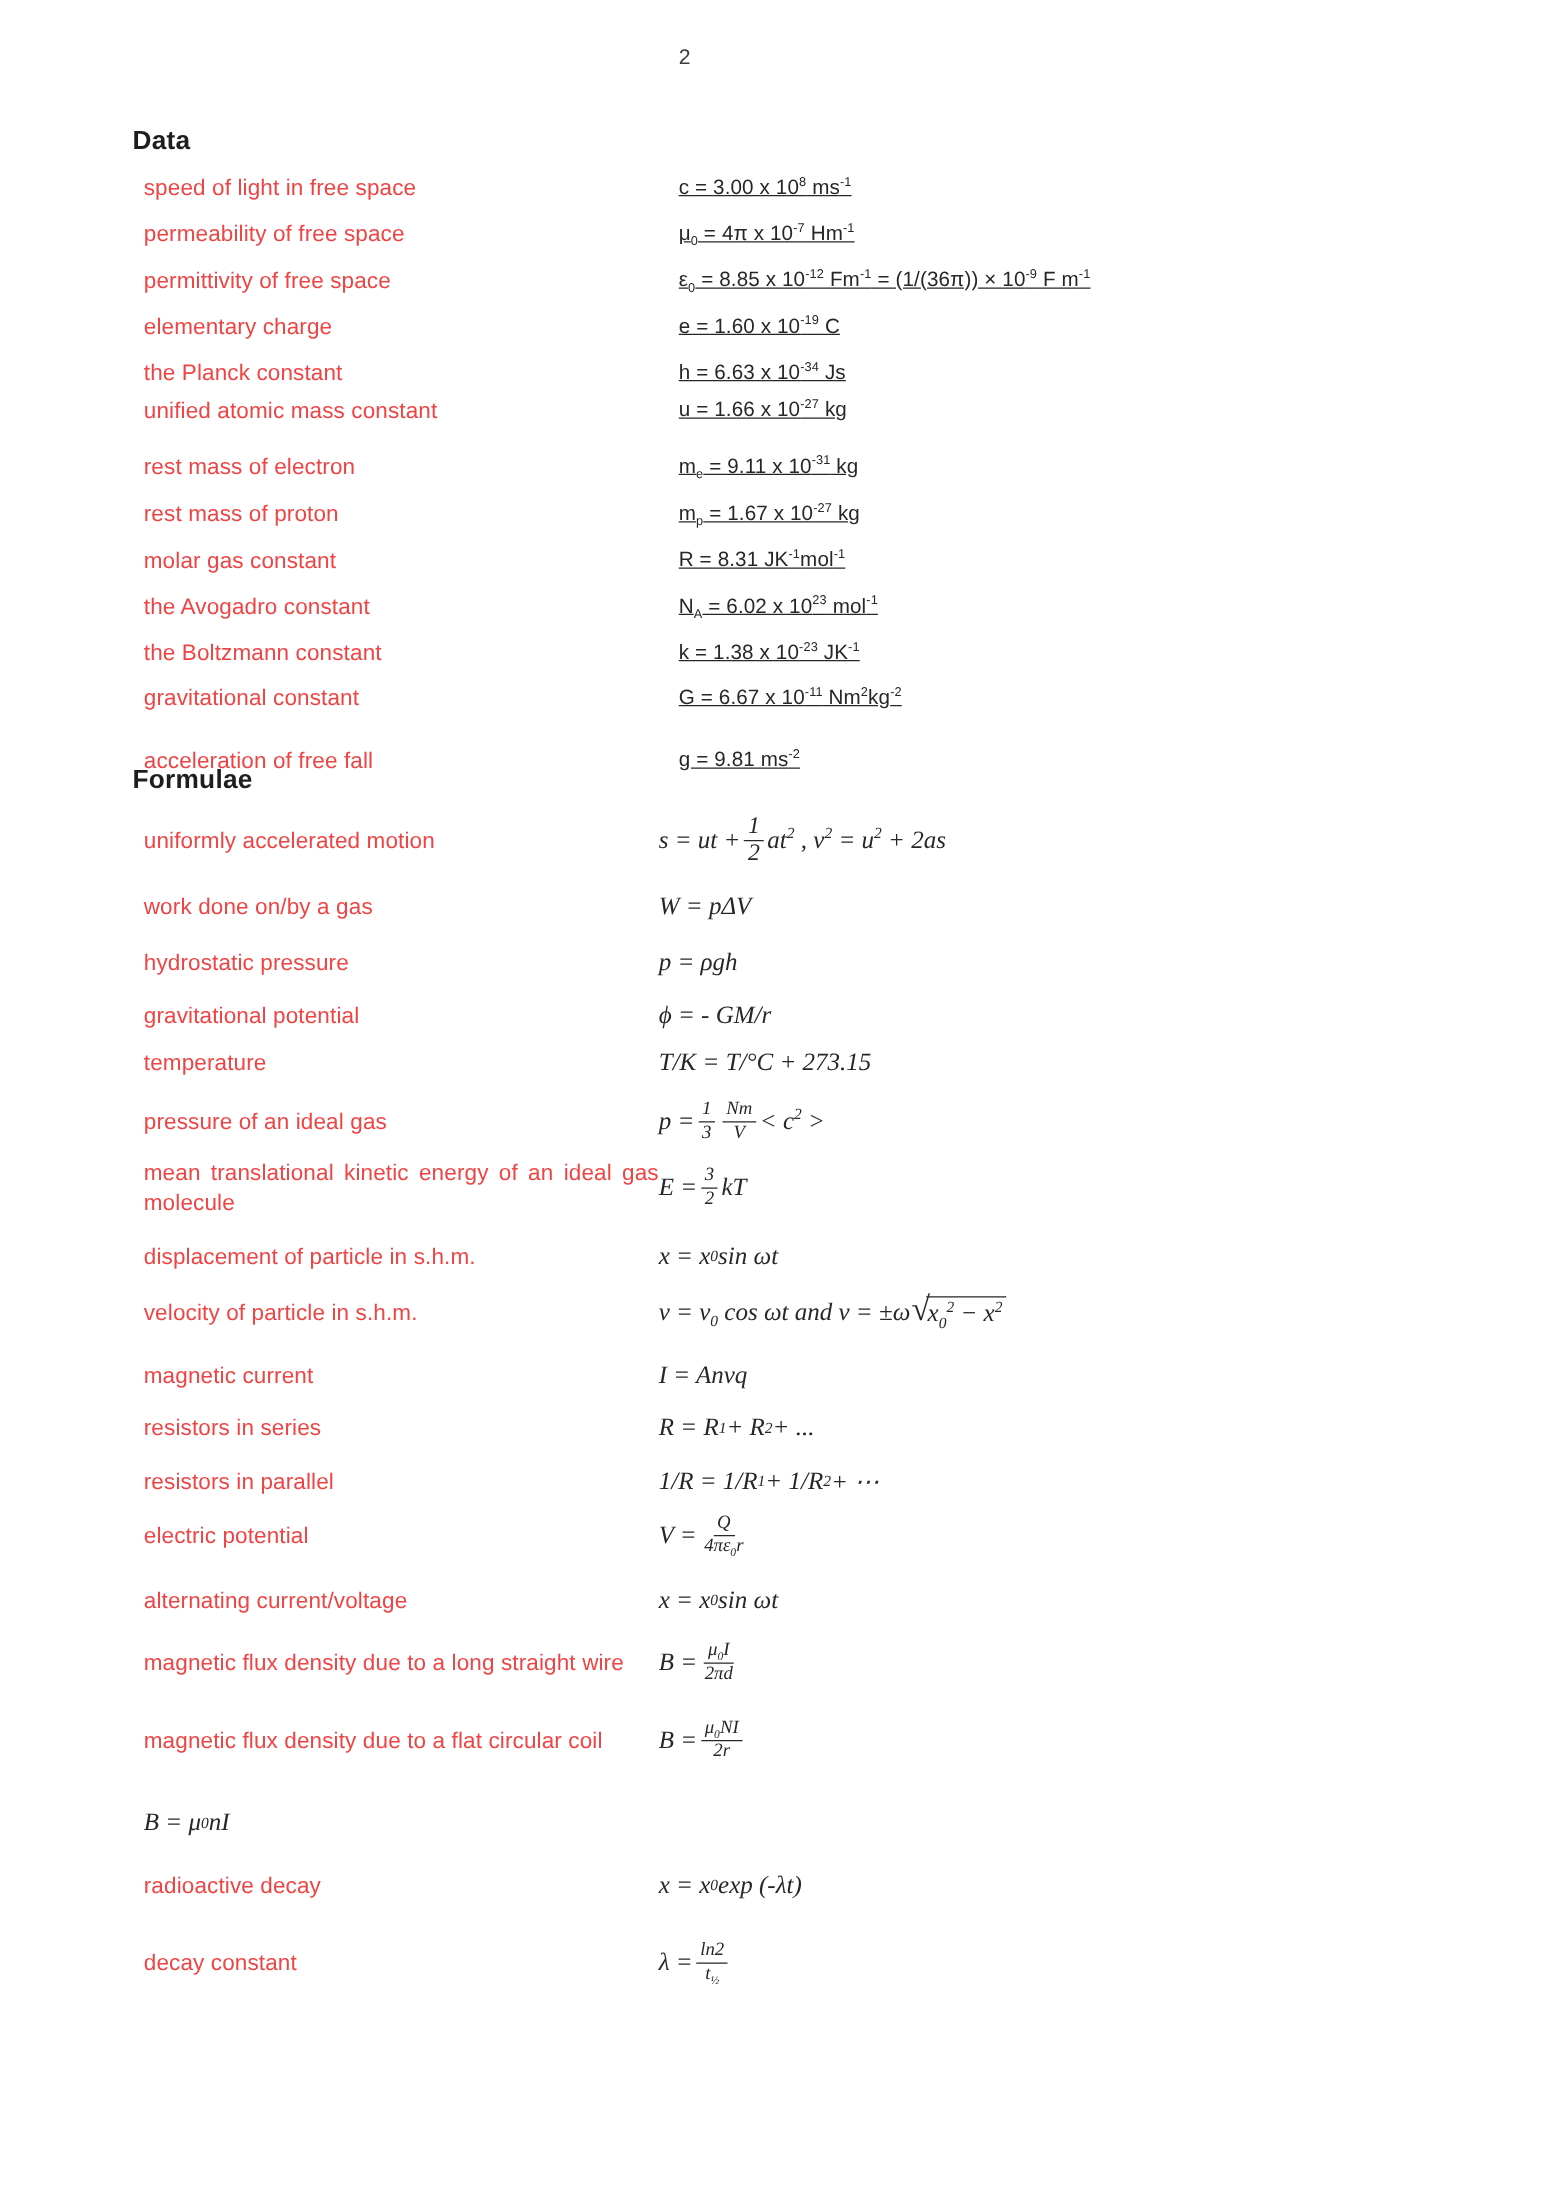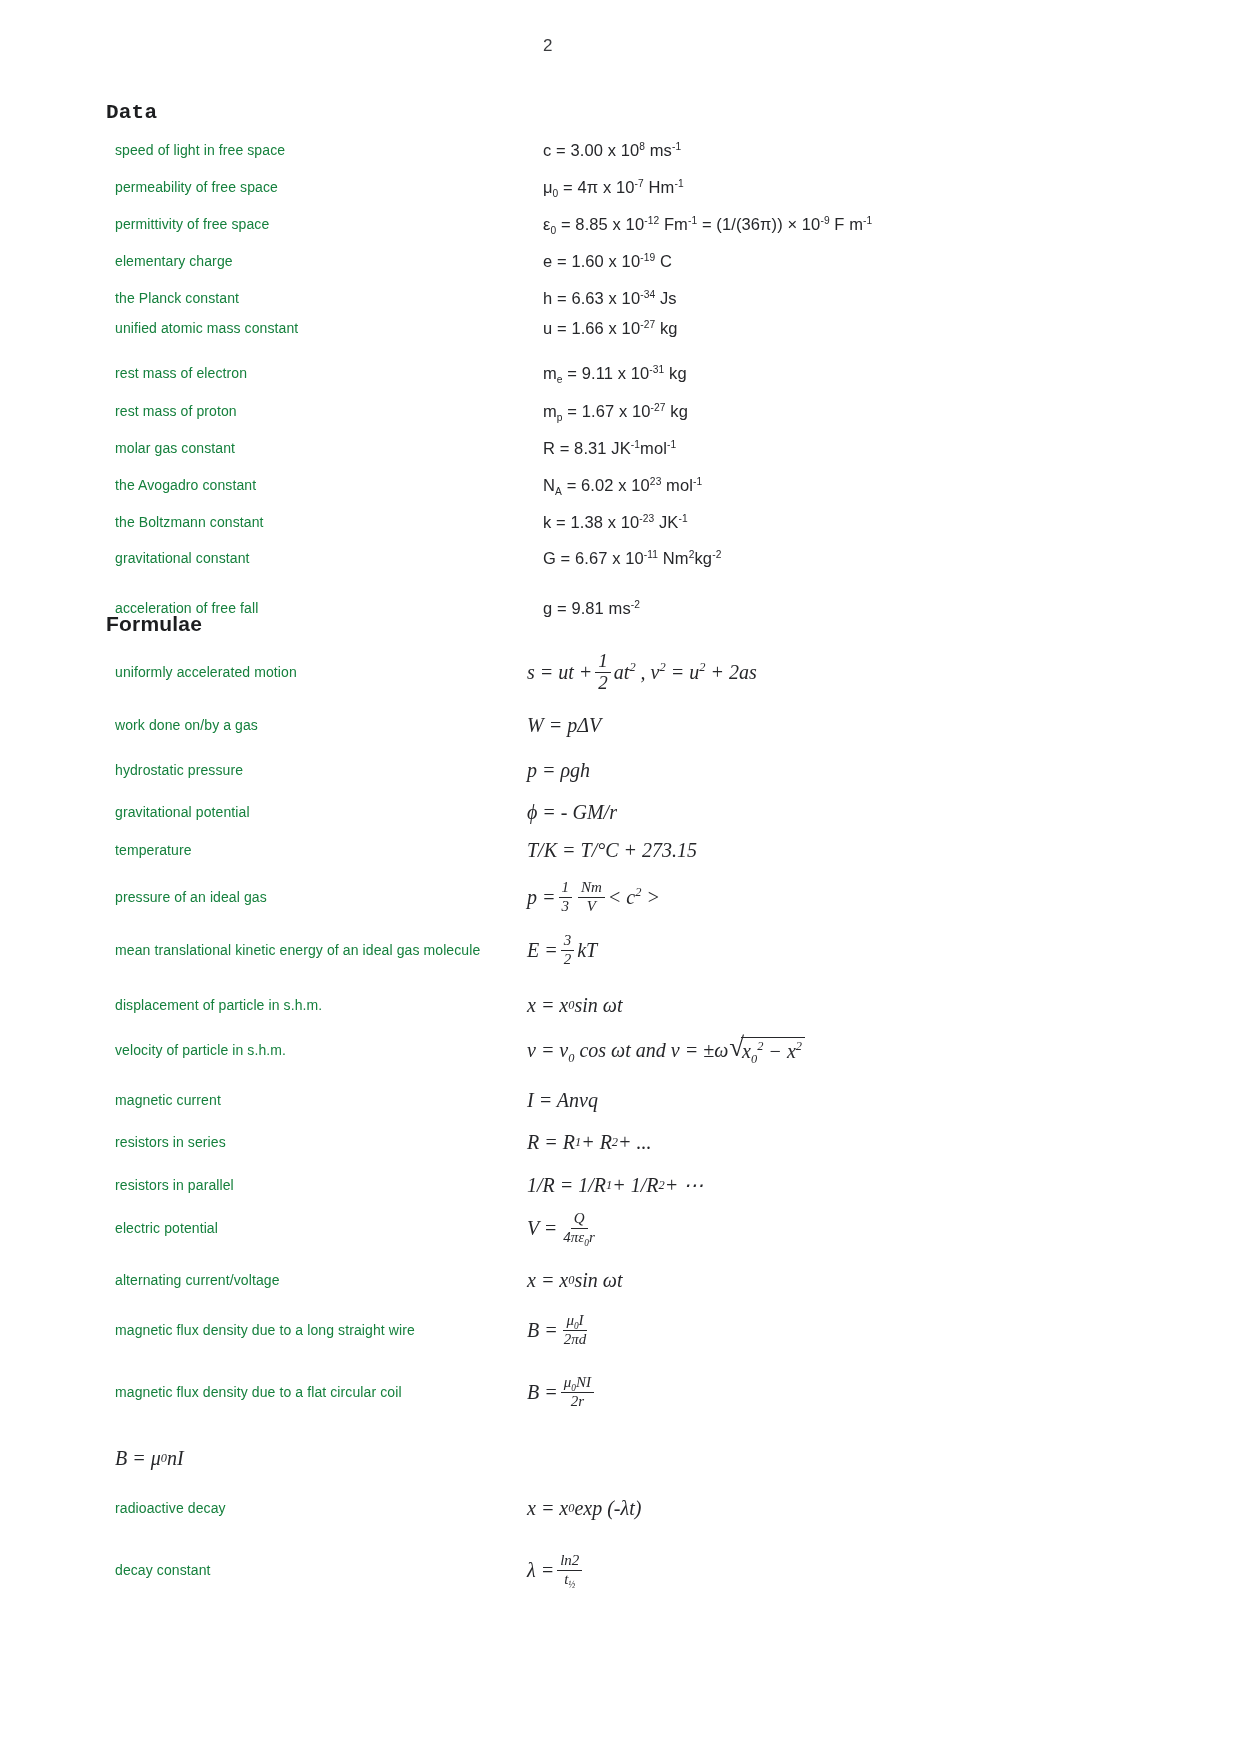--- a/index.html
+++ b/index.html
@@ -8,24 +8,24 @@
     background:#ffffff;
     font-family:"Liberation Sans", sans-serif;
     color:#222326;
     position:relative;
     overflow:hidden;
   }
   .page{position:absolute;left:0;top:0;width:1239px;height:1754px;background:#fff;}
   .pagenum{position:absolute;top:36px;left:543px;font-size:17px;color:#3a3b3e;}
   .heading{position:absolute;left:106px;font-size:21px;font-weight:bold;color:#1d1e20;letter-spacing:0.2px;}
   .row{position:absolute;left:115px;display:flex;align-items:center;}
-  .label{width:412px;flex:0 0 412px;font-size:14px;color:#15803d;letter-spacing:0.1px;line-height:1.35;}
+  .label{width:412px;flex:0 0 412px;font-size:18px;color:#ef4444;letter-spacing:0.1px;line-height:1.35;}
   .label.just{text-align:justify;}
   .value{font-size:16.5px;color:#26272a;white-space:nowrap;letter-spacing:0.1px;}
-  .d .value{margin-left:16px;}
+  .d .value{margin-left:16px;text-decoration:underline;}
   .formula{
     font-family:Liberation Serif, serif;
     font-style:italic;font-size:20px;color:#26272a;white-space:nowrap;
     display:flex;align-items:center;
   }
   sup{font-size:62%;vertical-align:super;line-height:0;}
   sub{font-size:62%;vertical-align:sub;line-height:0;}
   .frac{display:inline-flex;flex-direction:column;align-items:center;vertical-align:middle;
         font-size:15px;line-height:1.15;margin:0 3px;text-align:center;}
   .frac .fn{display:block;border-bottom:1.4px solid #26272a;padding:0 3px;}
@@ -35,21 +35,21 @@
   .sqrt .rsym{font-style:normal;font-size:27px;line-height:1;align-self:flex-start;margin-top:-3px;}
   .sqrt .rbody{border-top:1.5px solid #26272a;padding:2px 3px 0 1px;margin-left:-3px;}
 </style>
 </head>
 <body>
 
 <div class="page">
 
   <div class="pagenum">2</div>
 
-  <div class="heading" style="top:101px;font-family:Liberation Mono, monospace;">Data</div>
+  <div class="heading" style="top:101px;">Data</div>
 
   <div class="row d" style="top:132px;height:36px;">
     <div class="label">speed of light in free space</div>
     <div class="value">c = 3.00 x 10<sup>8</sup> ms<sup>-1</sup></div>
   </div>
   <div class="row d" style="top:169px;height:36px;">
     <div class="label">permeability of free space</div>
     <div class="value">μ<sub>0</sub> = 4π x 10<sup>-7</sup> Hm<sup>-1</sup></div>
   </div>
   <div class="row d" style="top:206px;height:36px;">

